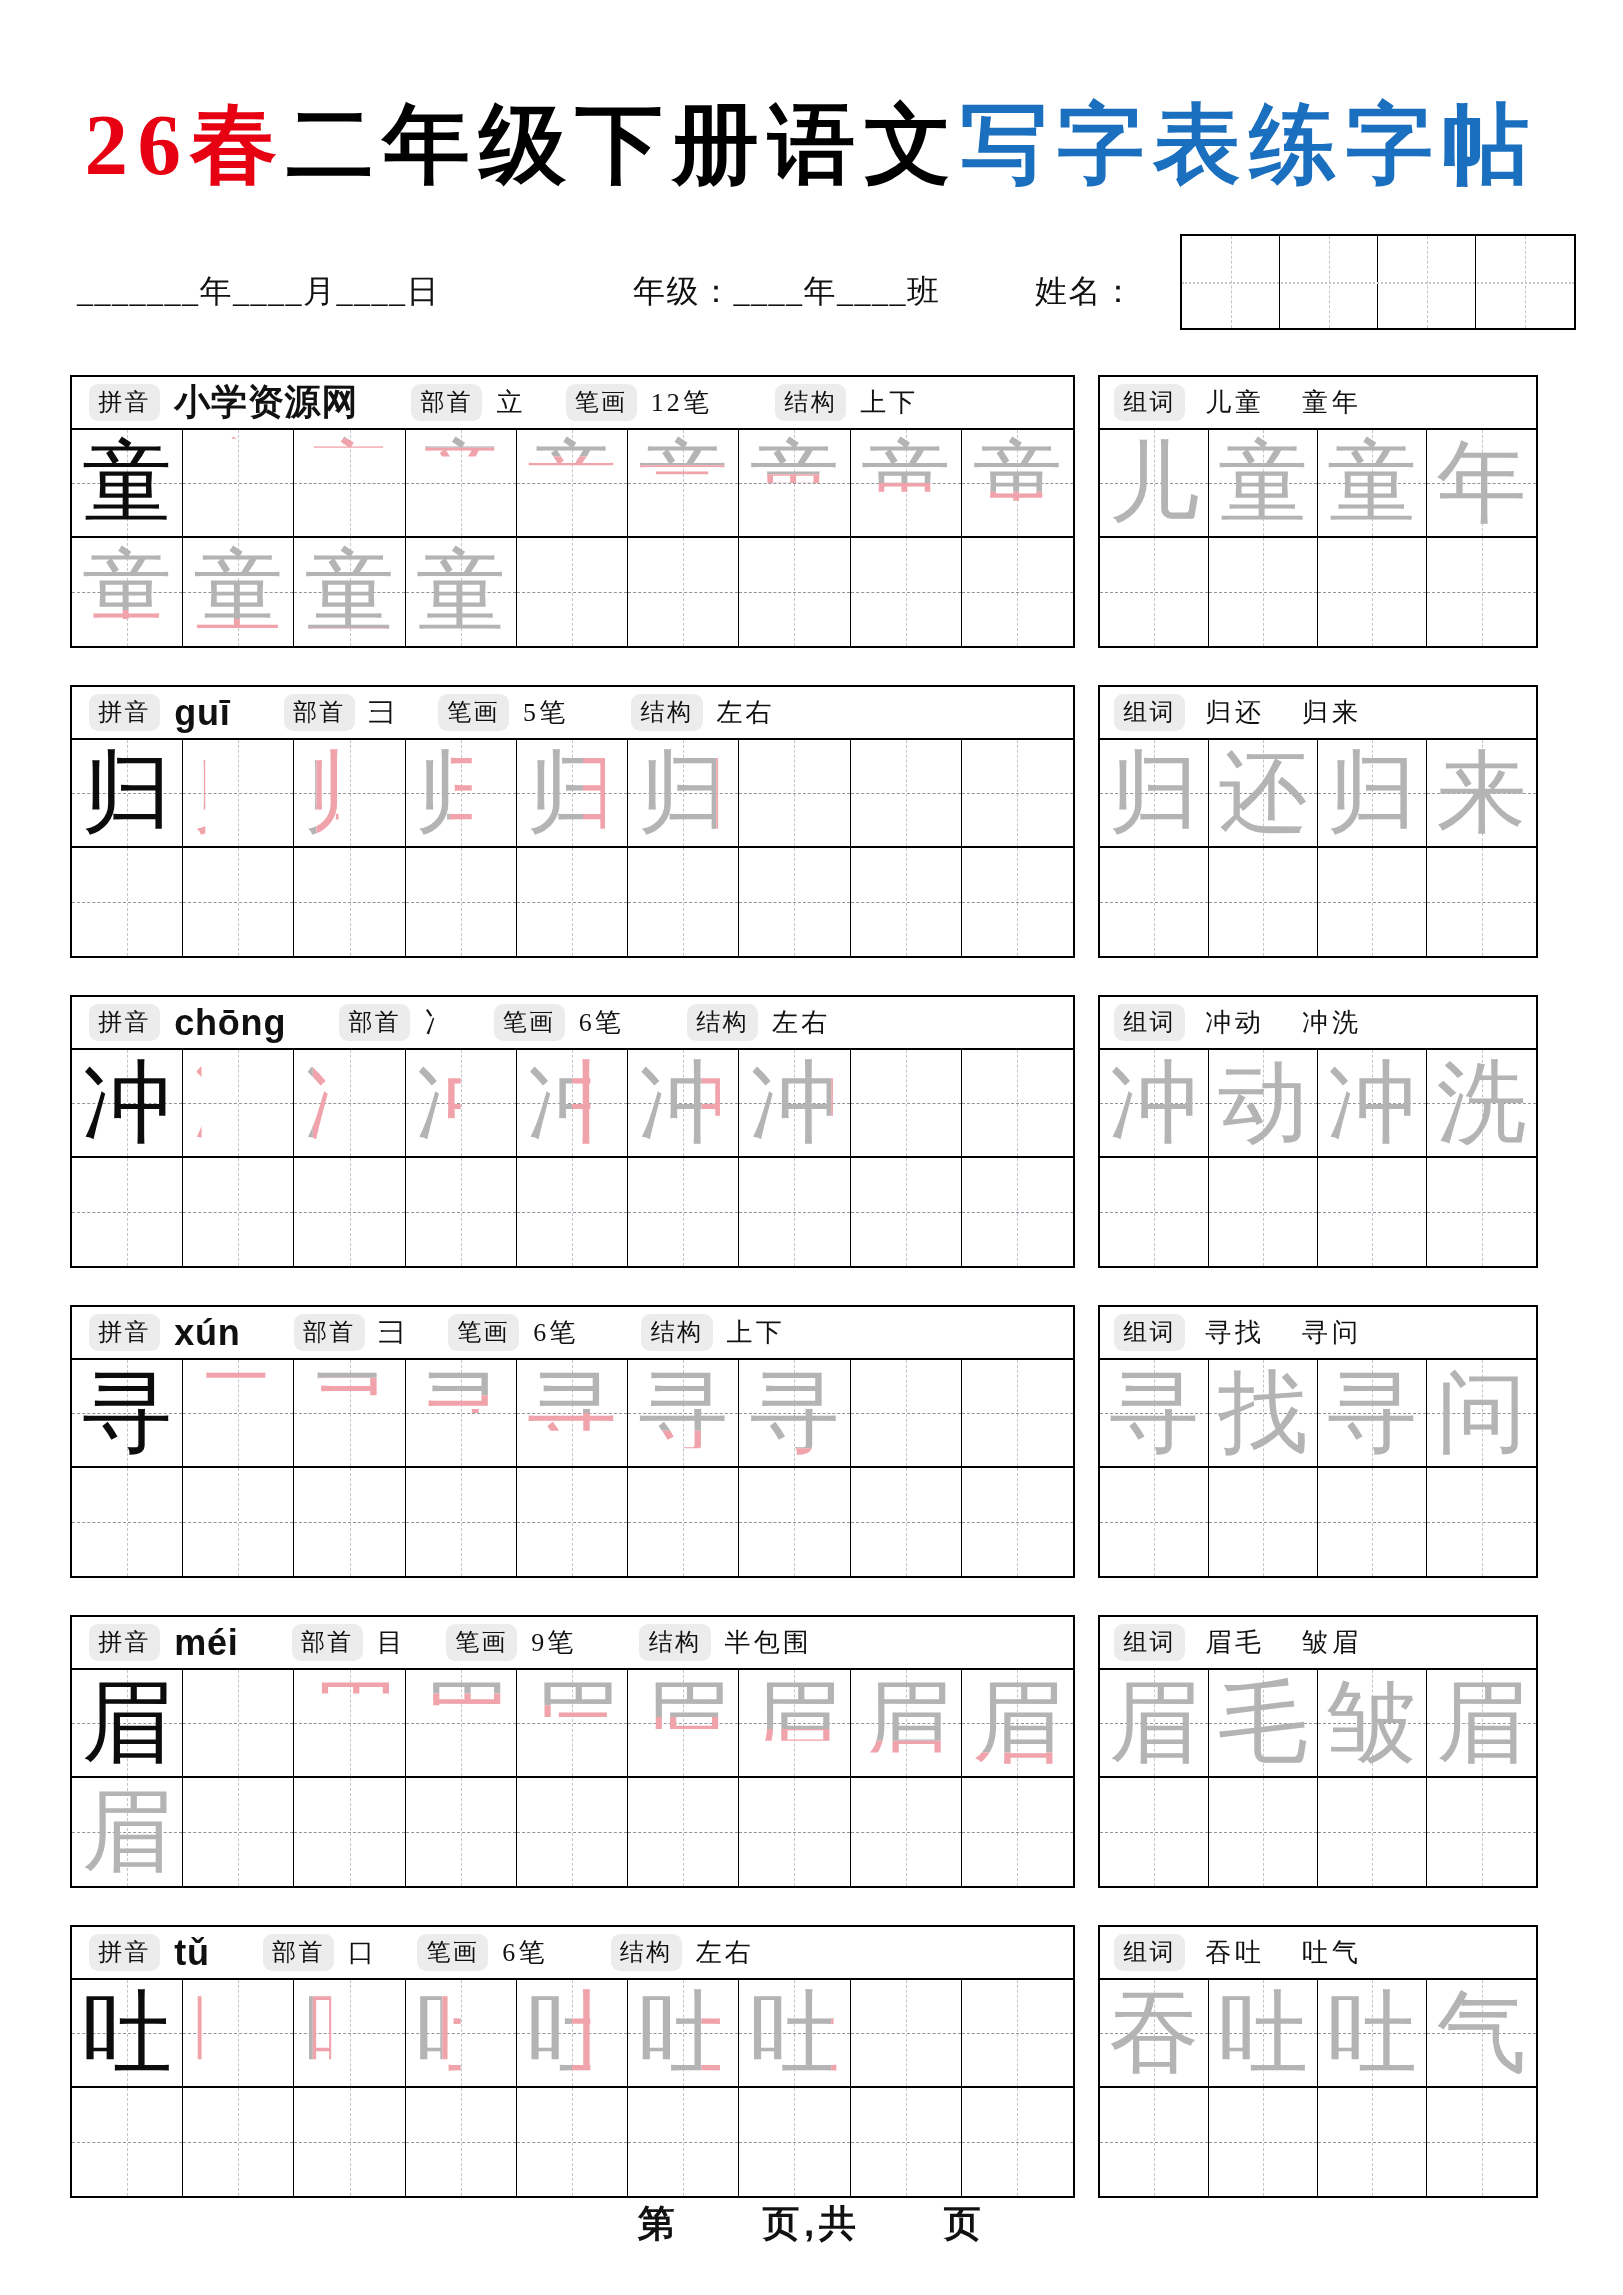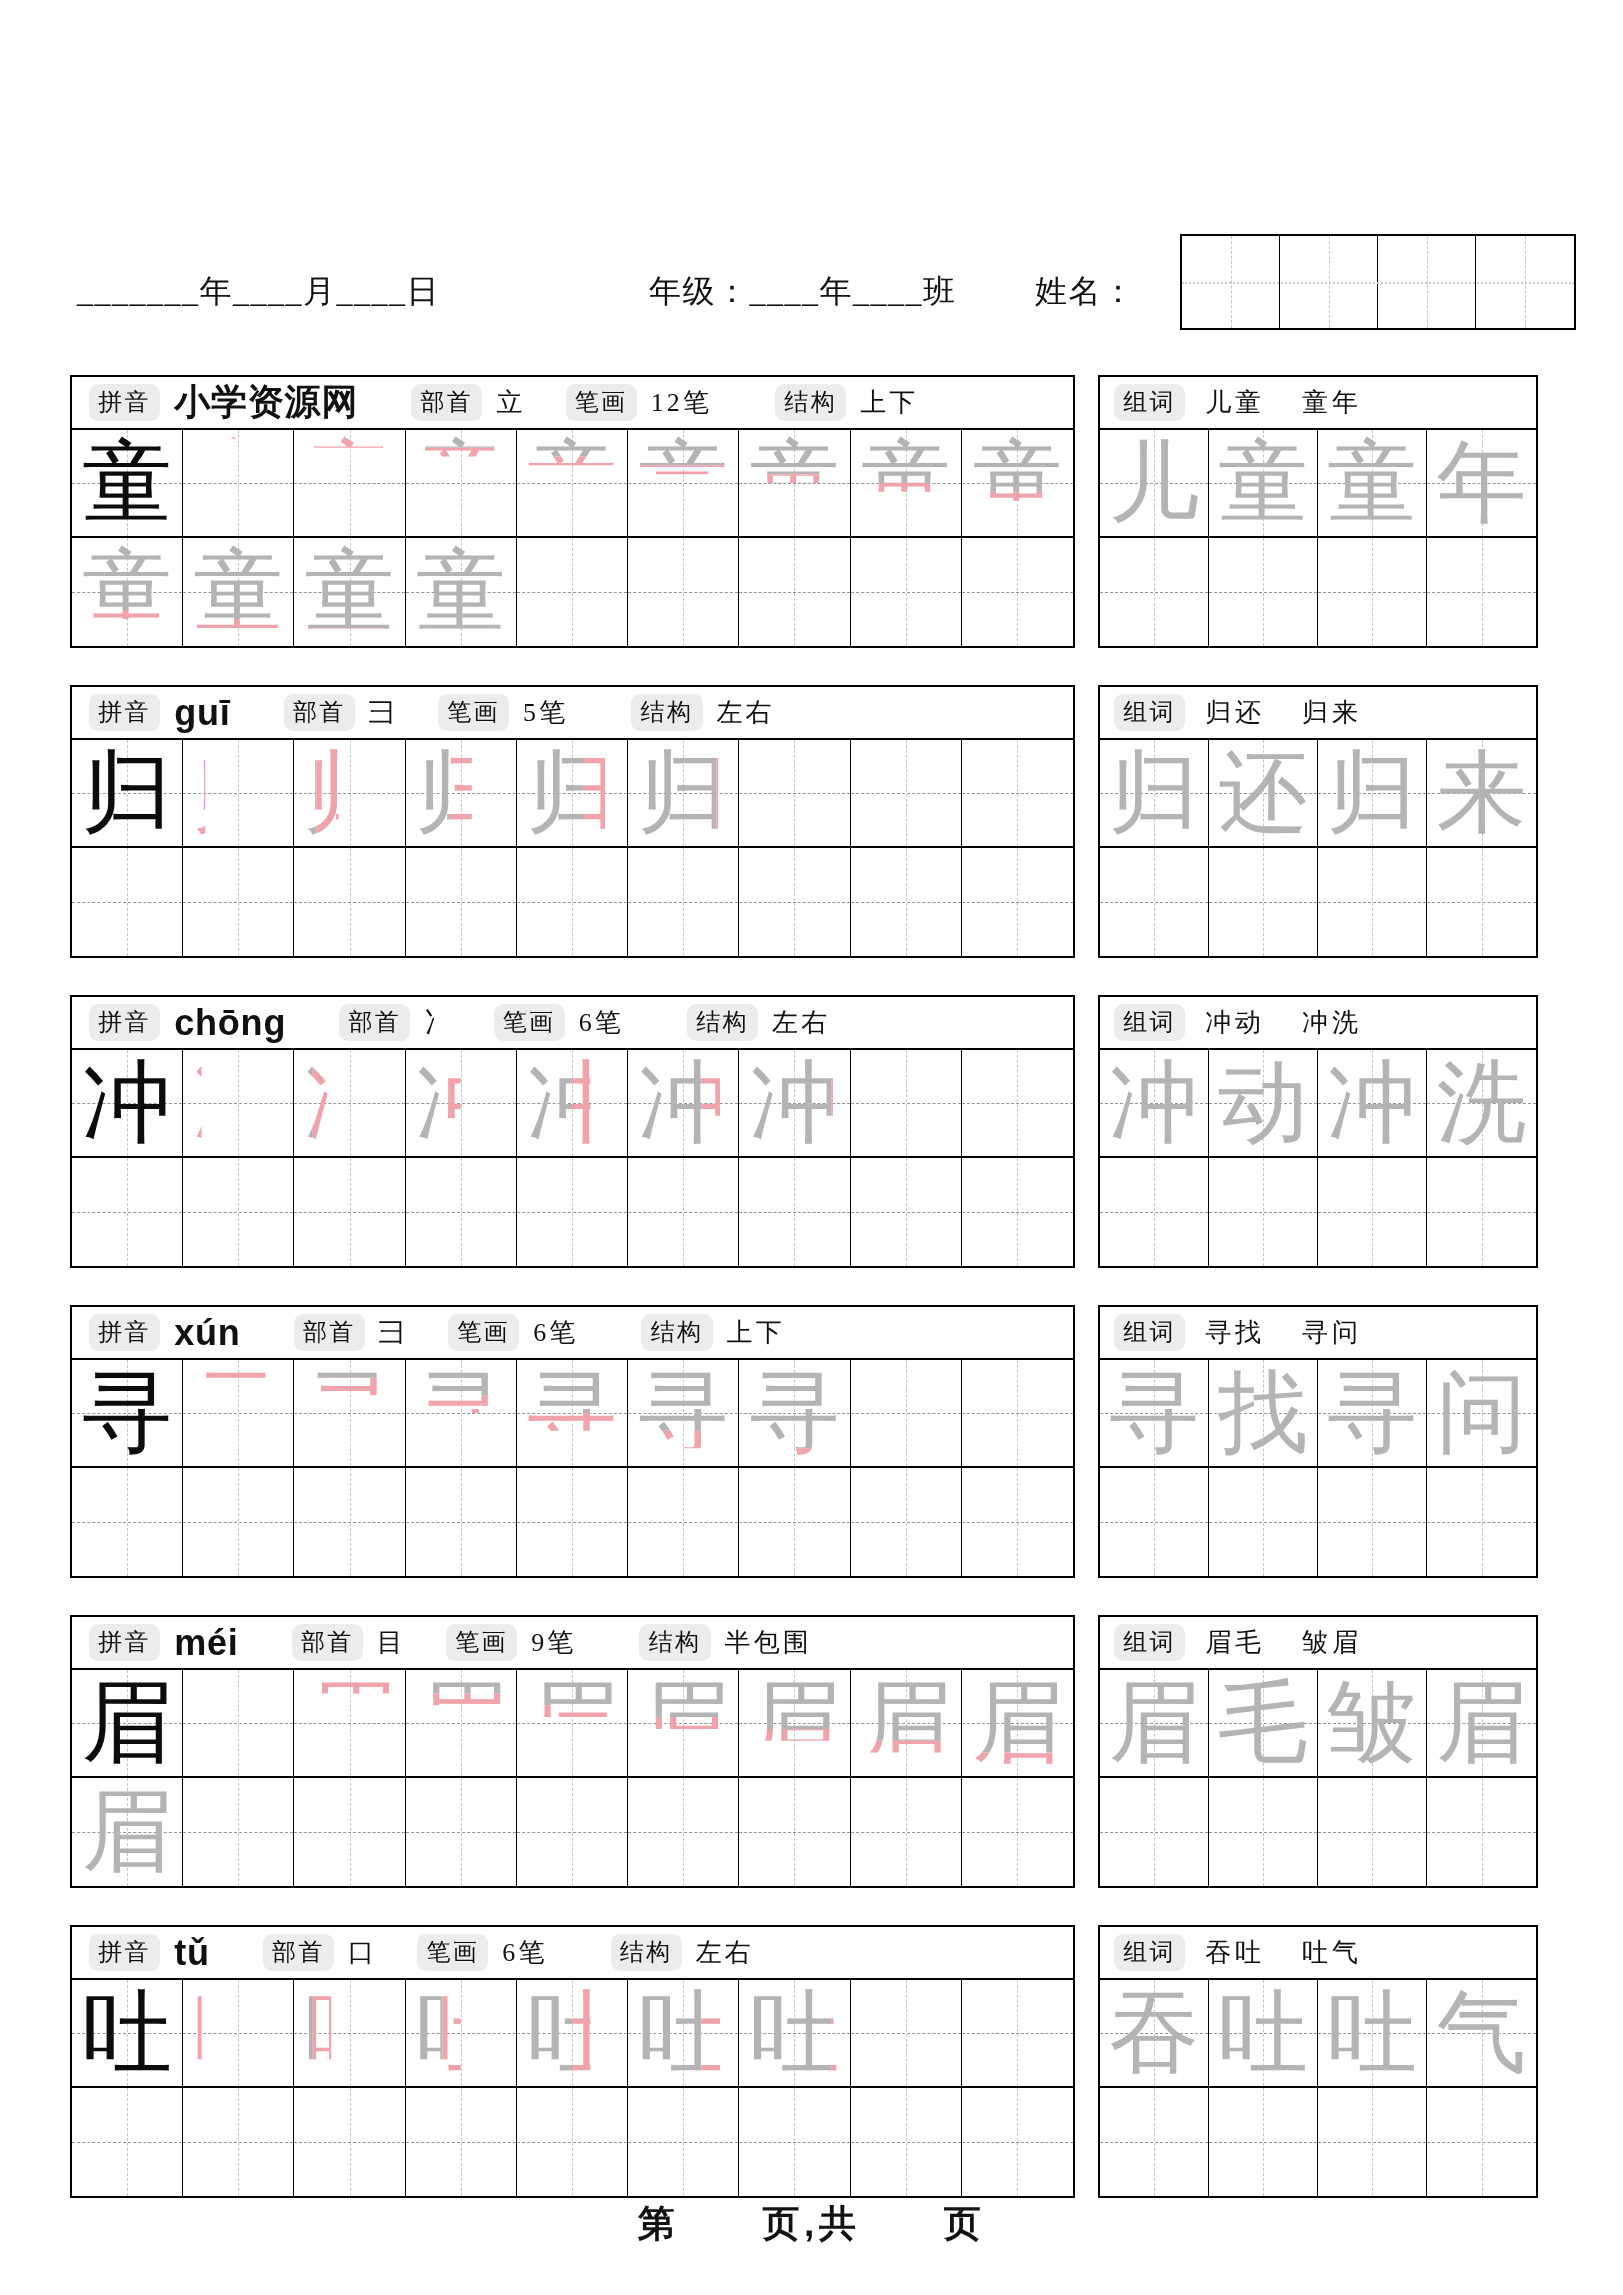--- a/index.html
+++ b/index.html
@@ -19,21 +19,21 @@
   
   .title{position:absolute;top:93px;left:0;width:100%;text-align:center;
          font-size:87px;font-weight:bold;letter-spacing:9.3px;line-height:1.2;white-space:nowrap;}
   .title .t-red{color:var(--c-red);}
   .title .t-black{color:#000;}
   .title .t-blue{color:var(--c-blue);}
 
   
   .info-row{position:absolute;top:232px;left:77px;width:1499px;height:99px;font-size:32px;}
   .date-text{position:absolute;left:0;bottom:17px;letter-spacing:1.5px;}
-  .grade-text{position:absolute;left:572px;bottom:17px;letter-spacing:1.5px;}
+  .grade-text{position:absolute;left:556px;bottom:17px;letter-spacing:1.5px;}
   .name-label{position:absolute;left:958px;bottom:17px;letter-spacing:1.5px;}
   .name-grid{position:absolute;right:0;top:1.5px;width:396px;height:96px;
              border:2.3px solid #000;display:grid;grid-template-columns:repeat(4,1fr);}
   .name-grid .ncell{position:relative;border-right:1.5px solid #000;}
   .name-grid .ncell:last-child{border-right:none;}
   .name-grid .ncell::before{content:"";position:absolute;left:50%;top:0;bottom:0;border-left:1.5px dashed var(--c-dash-v);}
   .name-grid::after{content:"";position:absolute;left:0;right:0;top:50%;border-top:2.3px dotted #c9c9c9;}
 
   
   .sections{position:absolute;top:375px;left:70px;width:1484px;}
@@ -68,20 +68,23 @@
   .footer-page{position:absolute;top:2199px;left:0;width:100%;text-align:center;
                font-size:37px;font-family:"Liberation Sans","DejaVu Sans",sans-serif;font-weight:600;letter-spacing:4.6px;}
   .footer-source{position:absolute;top:2255px;left:0;width:100%;text-align:center;
                  font-size:20px;color:#9a9a9a;font-family:"Liberation Sans","DejaVu Sans",sans-serif;}
 </style>
 </head>
 <body>
 
 <div class="page">
 
+  <div class="title">
+    <span class="t-red">26春</span><span class="t-black">二年级下册语文</span><span class="t-blue">写字表练字帖</span>
+  </div>
 
   <div class="info-row">
     <span class="date-text">_______年____月____日</span>
     <span class="grade-text">年级：____年____班</span>
     <span class="name-label">姓名：</span>
     <div class="name-grid">
       <div class="ncell"></div>
       <div class="ncell"></div>
       <div class="ncell"></div>
       <div class="ncell"></div>

